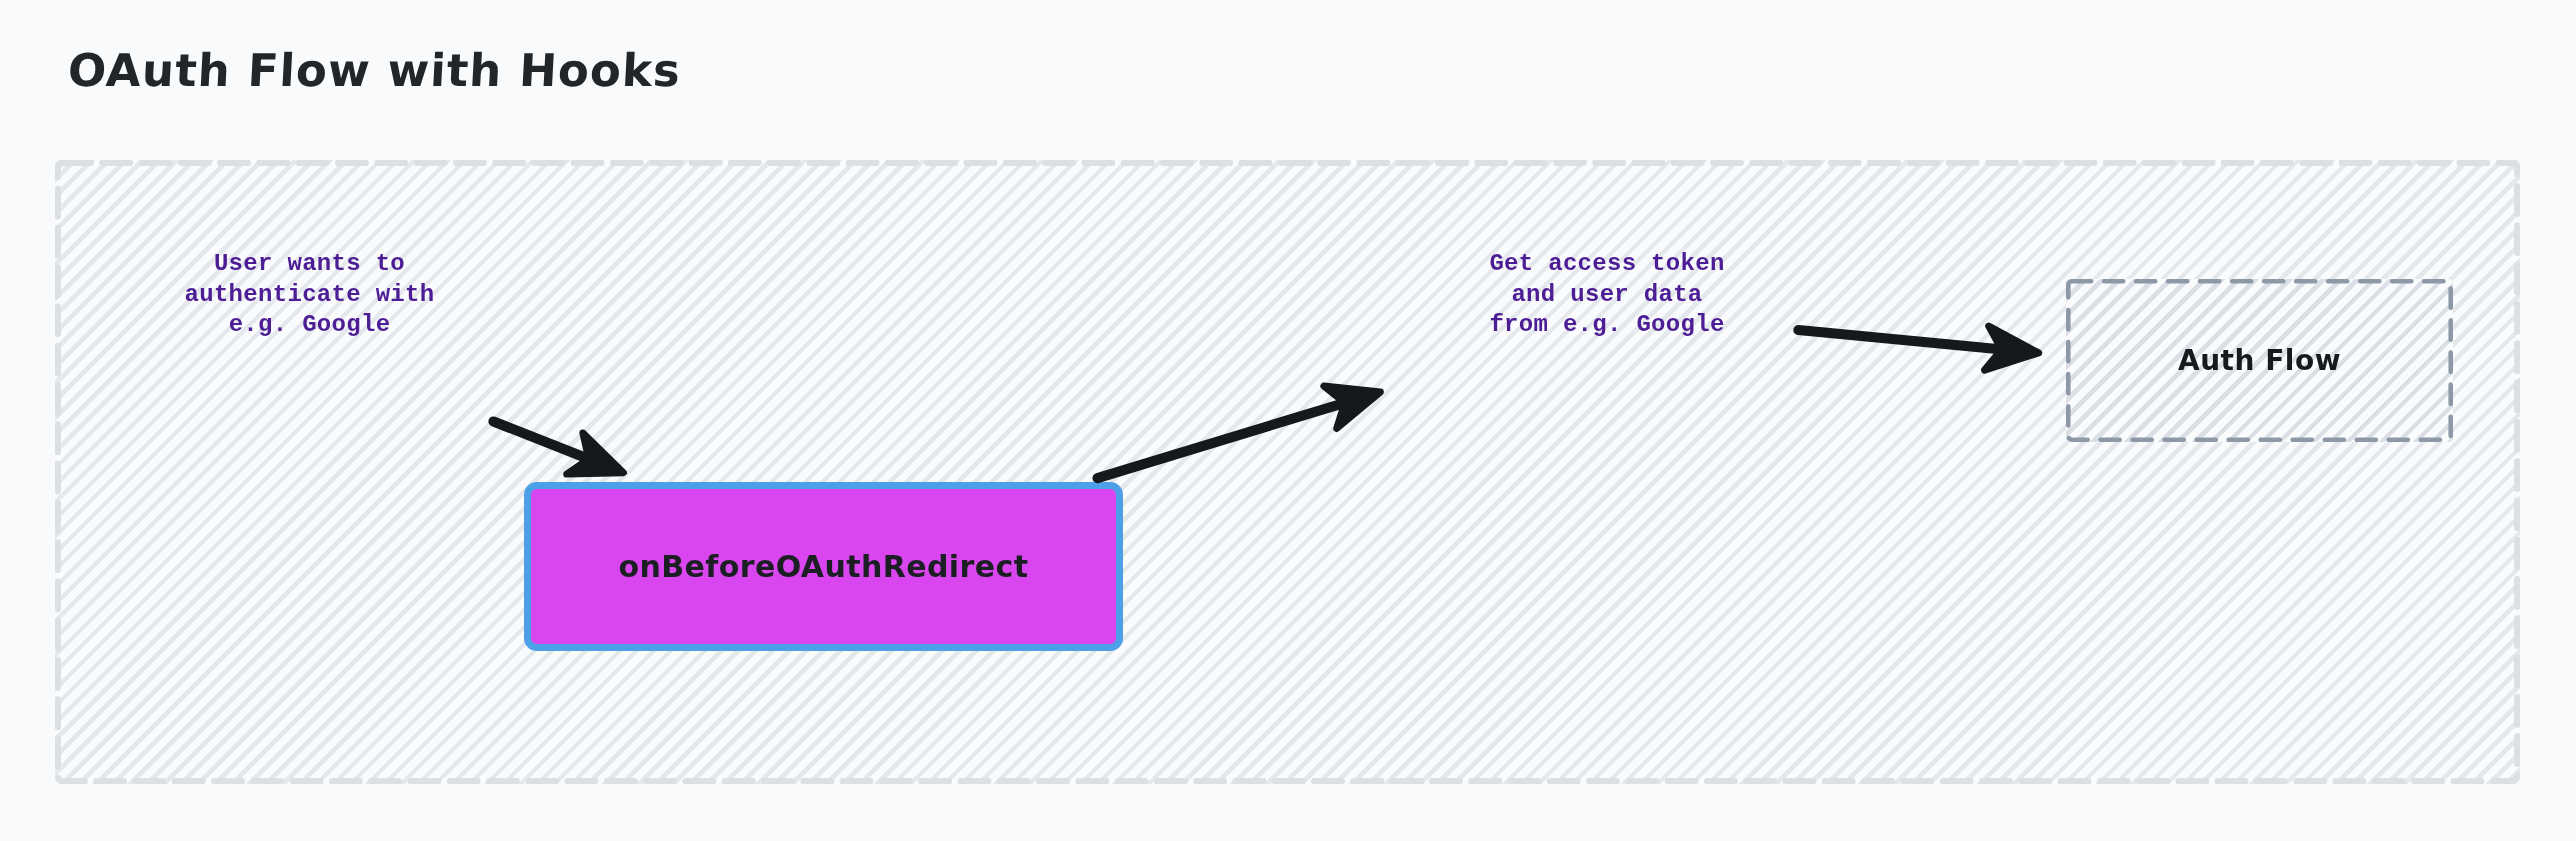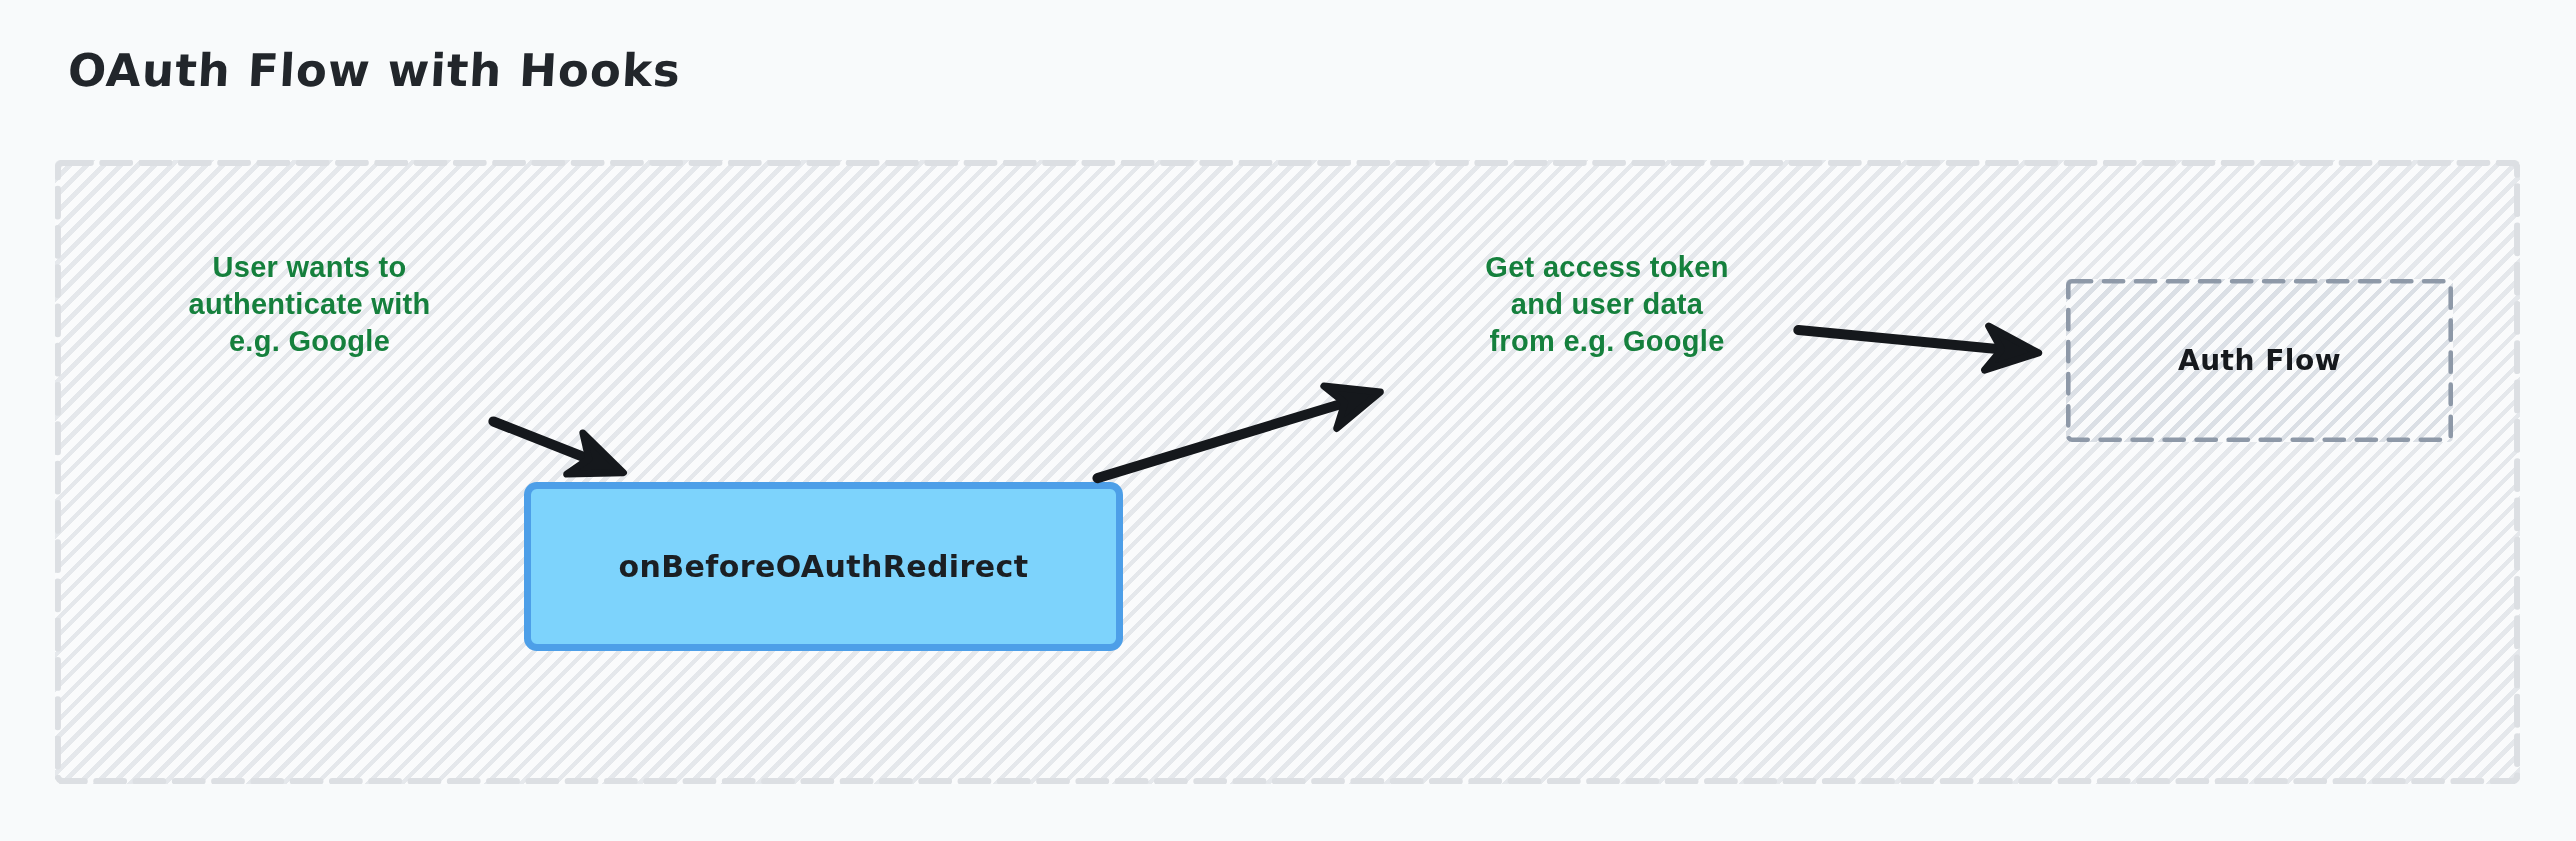--- a/index.html
+++ b/index.html
@@ -61,21 +61,21 @@
   }
 
   
   #hook-node {
     position: absolute;
     left: 524px;
     top: 482px;
     width: 599px;
     height: 169px;
     box-sizing: border-box;
-    background: #7dd3fc;
+    background: #d946ef;
     border: 7.3px solid #4d9fe8;
     border-radius: 12.8px;
     display: flex;
     align-items: center;
     justify-content: center;
   }
   #hook-node-label {
     font-family: "DejaVu Sans", sans-serif;
     font-size: 30px;
     font-weight: 700;
@@ -121,26 +121,26 @@
     font-size: 28px;
     font-weight: 700;
     letter-spacing: 0.5px;
     color: #16191d;
     white-space: nowrap;
   }
 
   
   .edge-label {
     position: absolute;
-    font-family: Liberation Sans, sans-serif;
-    font-size: 29px;
+    font-family: Liberation Mono, monospace;
+    font-size: 24px;
     font-weight: 700;
     line-height: 1.28;
     letter-spacing: 0.3px;
-    color: #15803d;
+    color: #4c1d95;
     text-align: center;
     white-space: pre-line;
   }
   #edge-label-user-auth {
     left: 101px;
     top: 249px;
     width: 417px;
   }
   #edge-label-get-token {
     left: 1403px;

